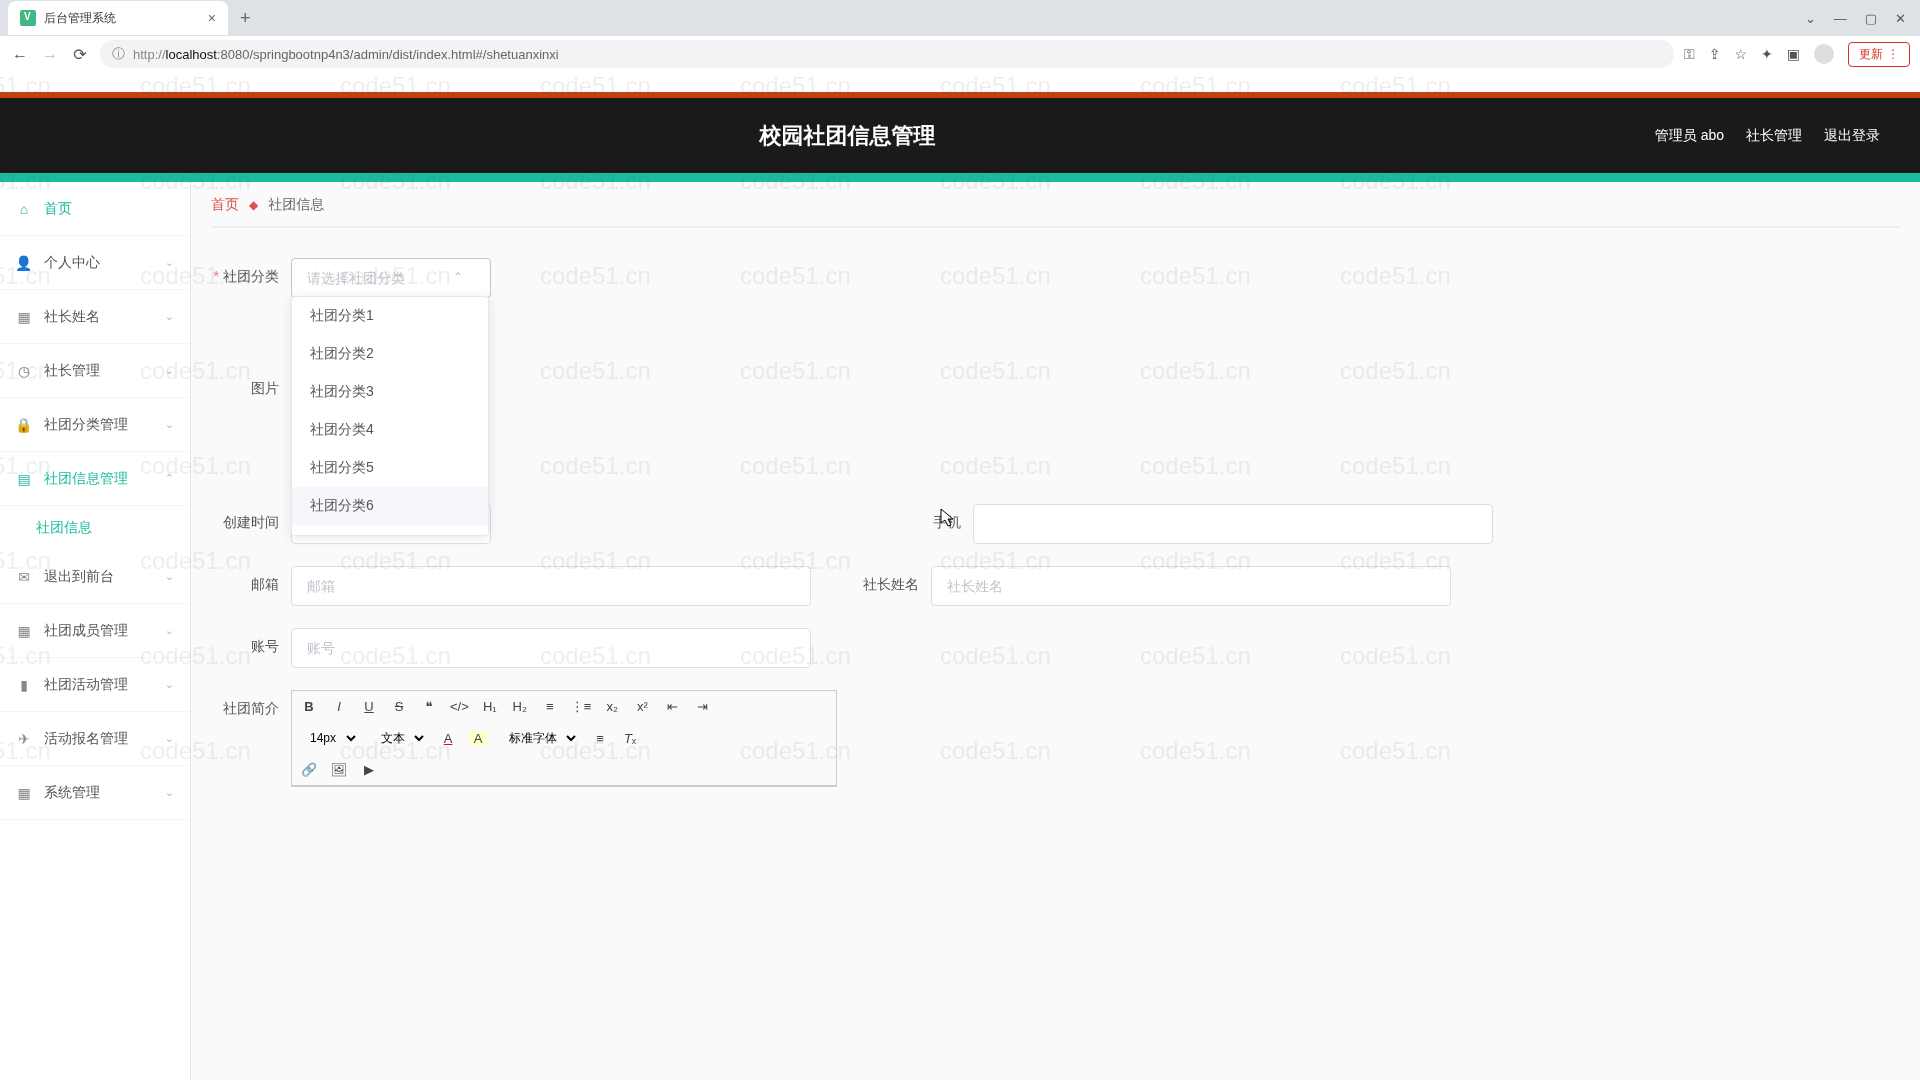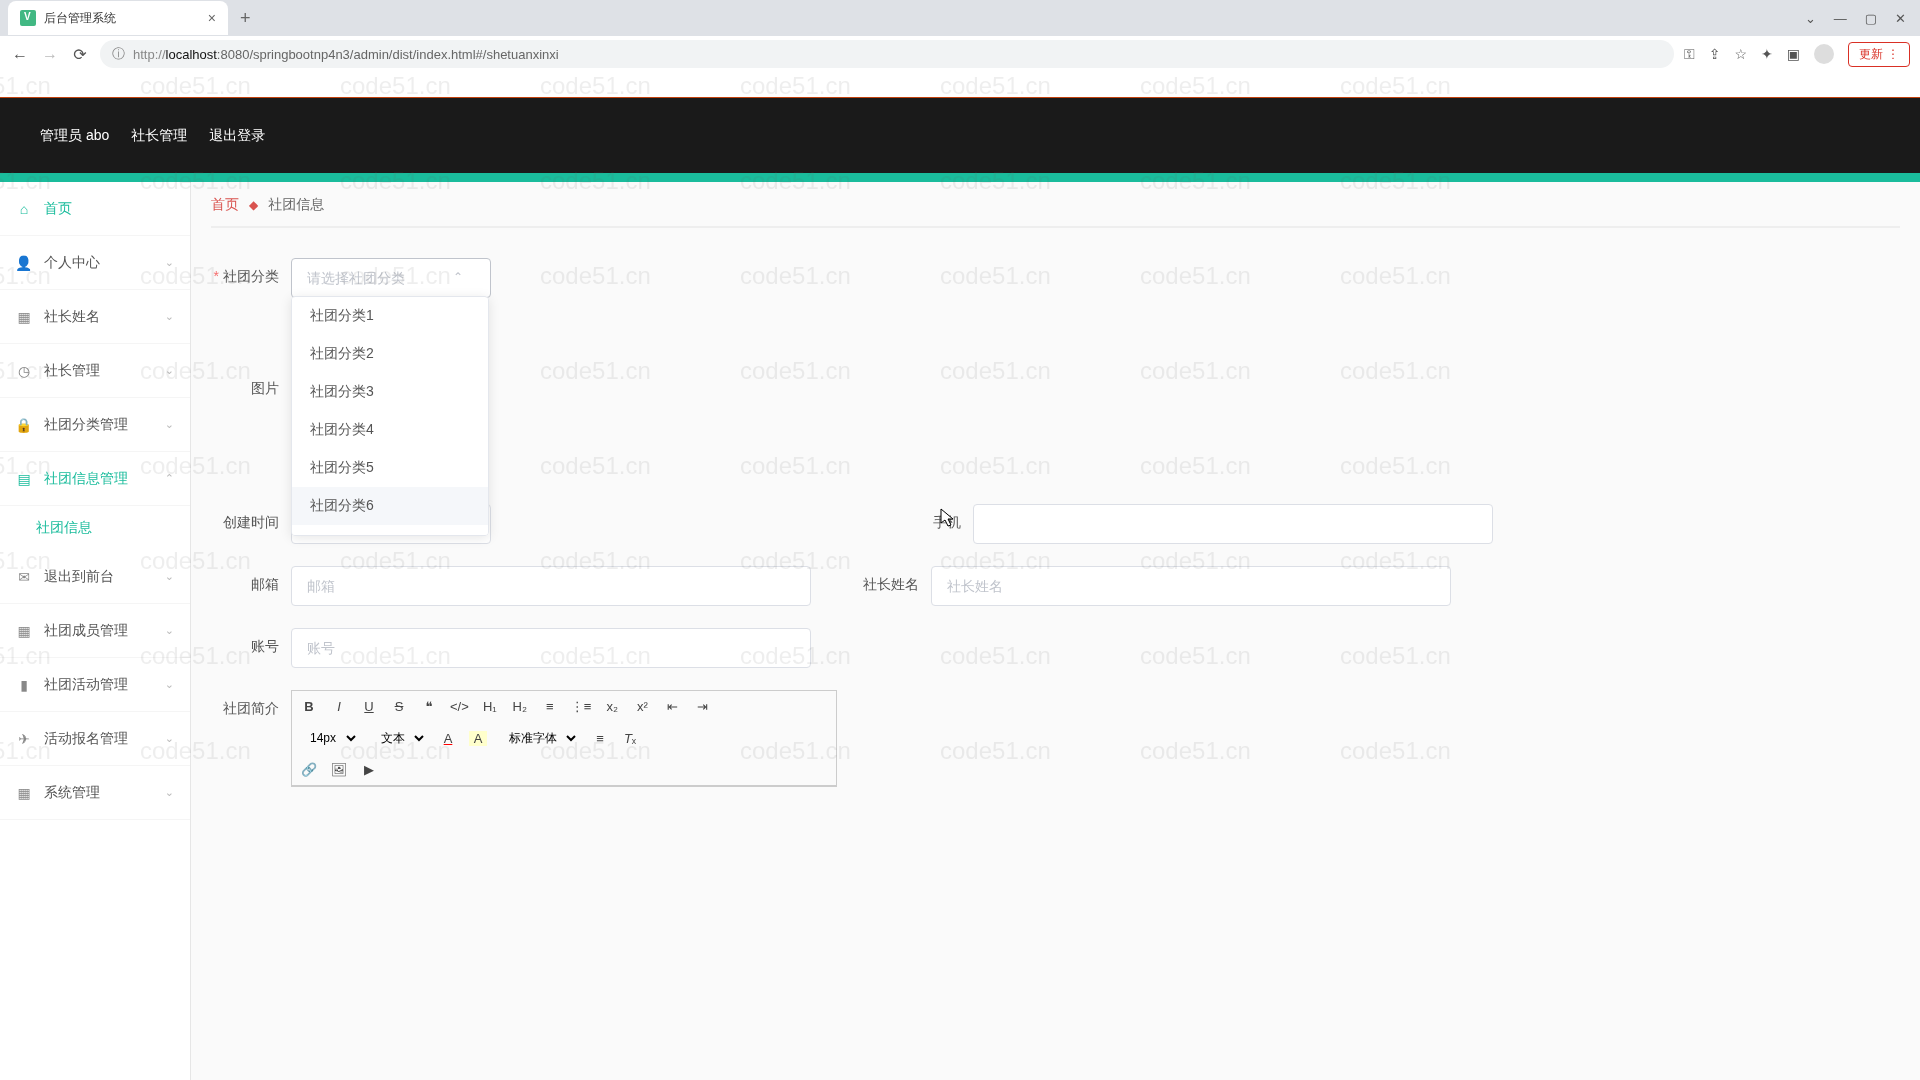--- a/index.html
+++ b/index.html
@@ -1,19 +1,19 @@
 <!DOCTYPE html>
 <html><head>
 <meta charset="utf-8">
 <style>
 * { margin: 0; padding: 0; box-sizing: border-box; font-family: "Microsoft YaHei", Arial, sans-serif; }
 body { background: #fff; overflow: hidden; }
 
 
-.browser-chrome { height: 98px; background: #fff; border-bottom: 1px solid #c2410c; }
+.browser-chrome { height: 98px; background: #fff; border-bottom: 6px solid #c2410c; }
 .tab-bar { height: 36px; display: flex; align-items: center; background: #dee1e6; }
 .tab { height: 34px; background: #fff; border-radius: 8px 8px 0 0; display: flex; align-items: center; padding: 0 12px; margin-left: 8px; width: 220px; gap: 8px; }
 .tab-favicon { width: 16px; height: 16px; background: #41b883; border-radius: 2px; position: relative; }
 .tab-favicon::after { content: "V"; position: absolute; color: #fff; font-size: 10px; font-weight: bold; left: 4px; top: 1px; }
 .tab-title { flex: 1; font-size: 12px; color: #333; white-space: nowrap; overflow: hidden; }
 .tab-close { color: #666; font-size: 14px; cursor: pointer; }
 .new-tab { color: #666; font-size: 18px; margin-left: 12px; cursor: pointer; }
 .window-controls { margin-left: auto; display: flex; gap: 18px; padding-right: 14px; color: #555; }
 .window-controls span { cursor: pointer; font-size: 13px; }
 
@@ -132,20 +132,21 @@
       <span>☆</span>
       <span>✦</span>
       <span>▣</span>
       <span style="width:20px;height:20px;background:#ddd;border-radius:50%;display:inline-block"></span>
       <span class="update-btn">更新</span>
     </div>
   </div>
 </div>
 
 <div class="app-header">
+  <div class="app-title">校园社团信息管理</div>
   <div class="header-links">
     <span>管理员 abo</span>
     <span>社长管理</span>
     <span>退出登录</span>
   </div>
 </div>
 <div class="teal-bar"></div>
 
 <div class="main-layout">
   <div class="sidebar">

